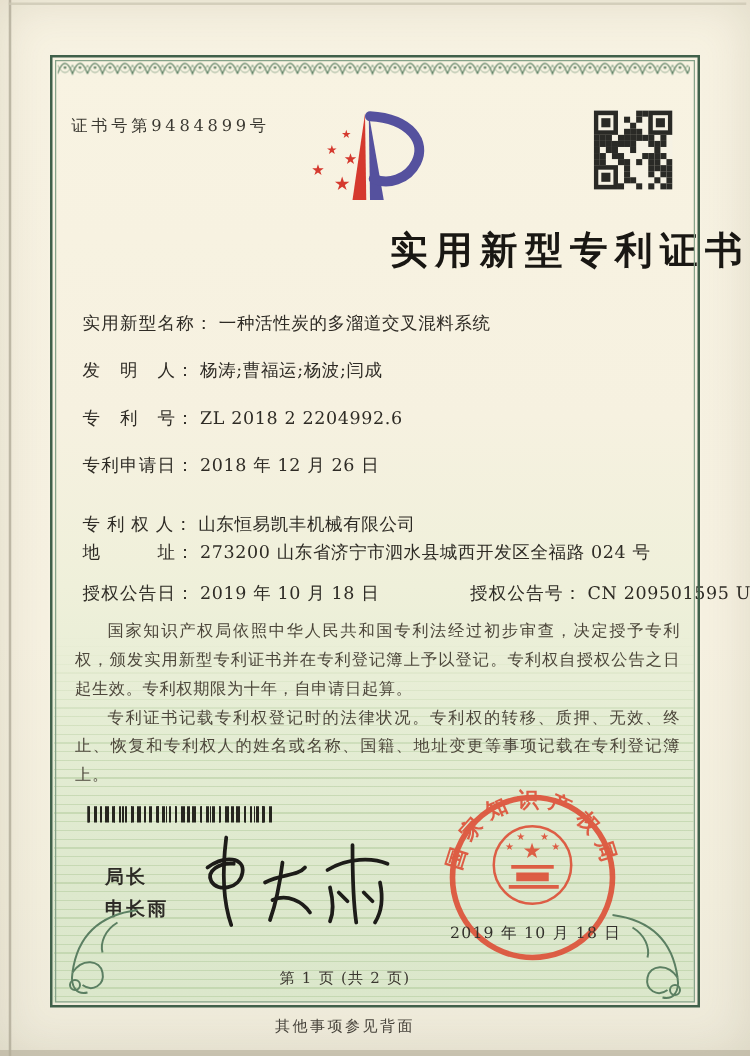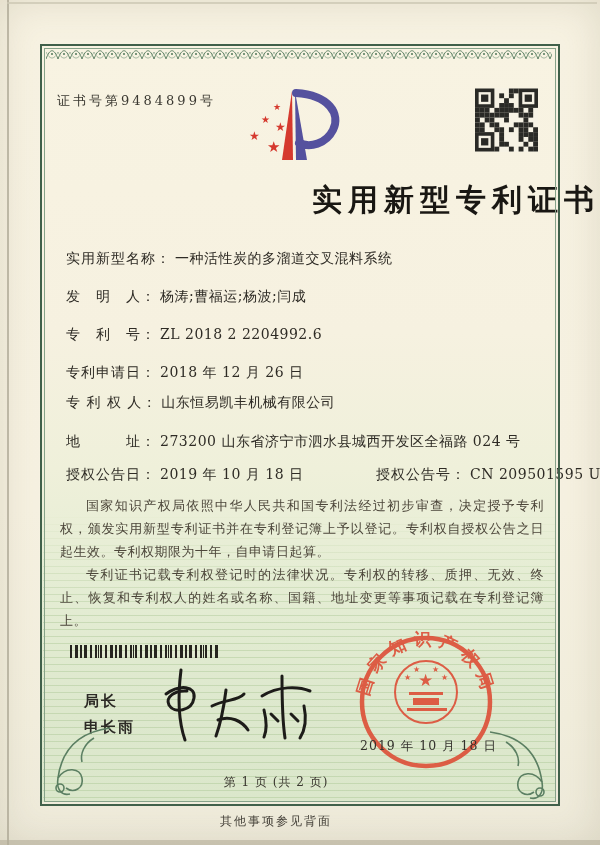--- a/index.html
+++ b/index.html
@@ -45,24 +45,24 @@
   .logo{position:absolute;left:243px;top:86px;width:104px;height:78px;}
   .qr{position:absolute;left:475px;top:88px;width:63px;height:64px;background:#f6f2e4;}
   .title{
     position:absolute;left:0;top:180px;width:600px;
     text-align:right;font-size:30px;font-weight:bold;
     letter-spacing:6px;color:#191713;
   }
 
   
   .row{position:absolute;left:66px;width:478px;font-size:14px;color:#2e2b25;white-space:nowrap;}
-  .row .lbl{letter-spacing:1px;}
+  .row .lbl{letter-spacing:1px;font-family:Liberation Serif, serif;}
   .row .val{margin-left:4px;letter-spacing:.5px;}
   .r1{top:250px;} .r2{top:288px;} .r3{top:326px;} .r4{top:364px;}
-  .r5{top:394px;} .r6{top:433px;} .r7{top:466px;}
+  .r5{top:411px;} .r6{top:433px;} .r7{top:466px;}
   .grant-no{position:absolute;left:310px;top:0;}
 
   
   .legal{
     position:absolute;left:60px;top:494px;width:484px;
     font-size:13px;line-height:23px;color:#4c463a;
     letter-spacing:.5px;text-align:justify;
   }
   .legal p{margin:0;text-indent:2em;}
 

